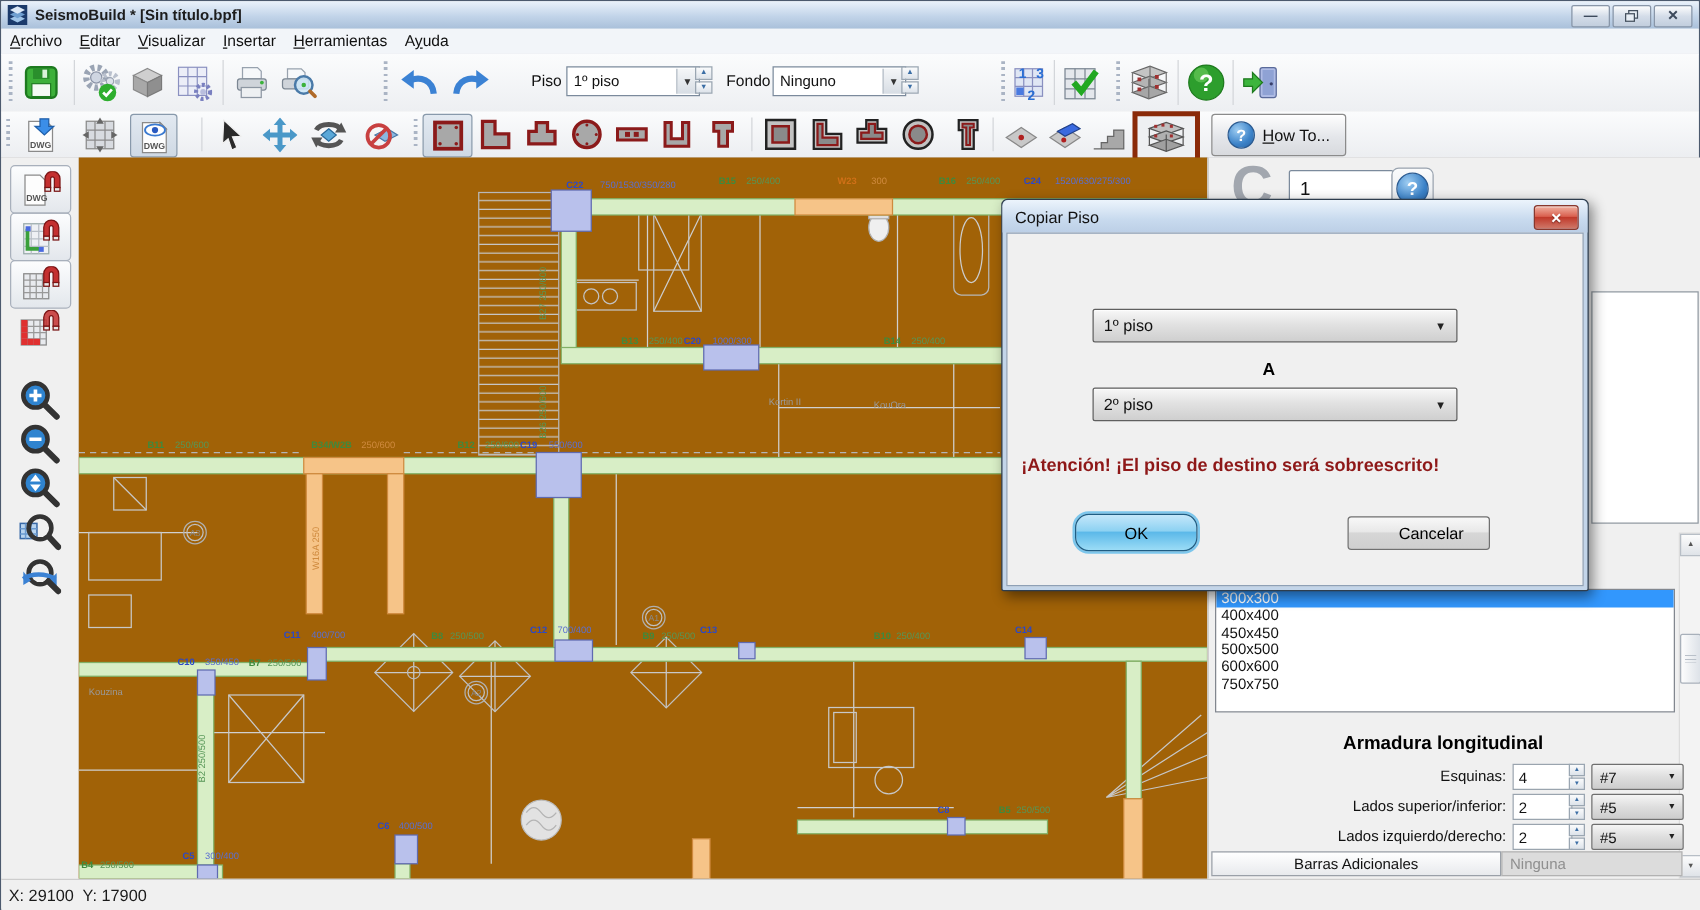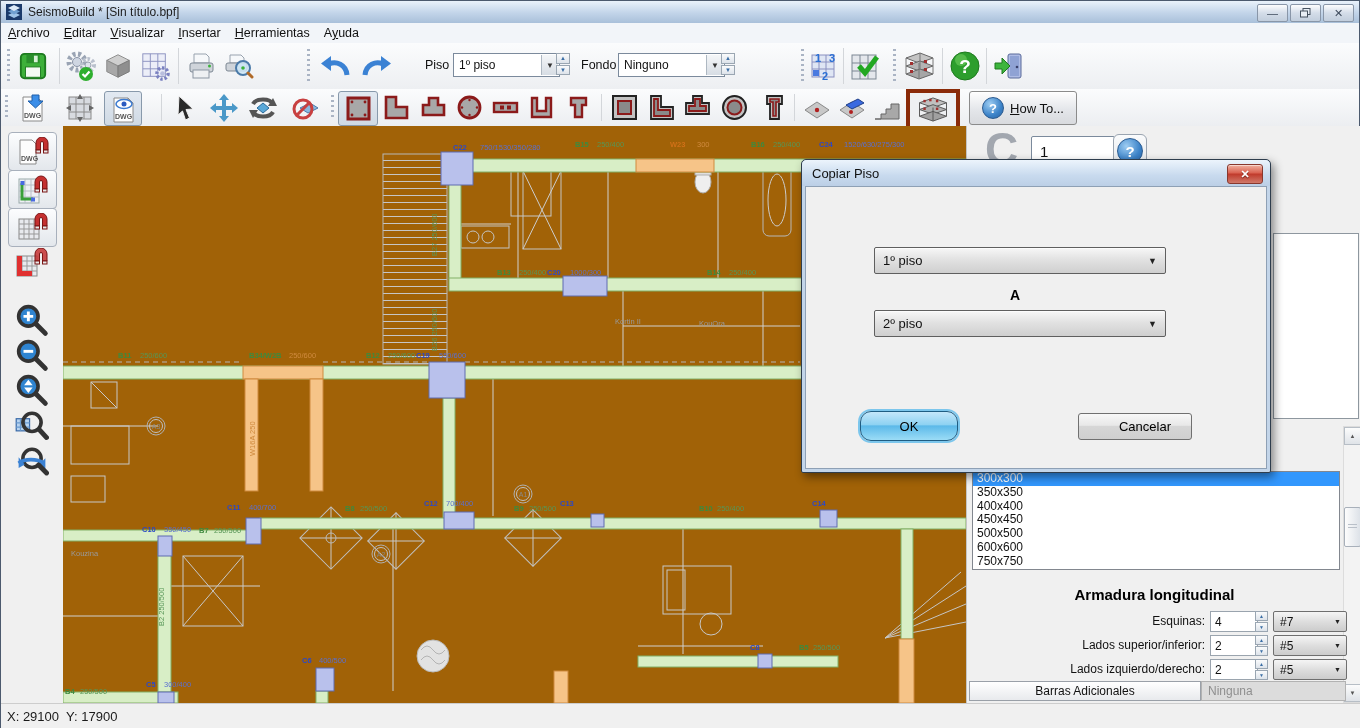--- a/index.html
+++ b/index.html
@@ -2,21 +2,21 @@
 <html><head>
 <meta charset="utf-8">
 <style>
   html,body{margin:0;padding:0;width:1360px;height:728px;overflow:hidden;
     font-family:"Liberation Sans",sans-serif;background:#f0f0f0;
     -webkit-font-smoothing:antialiased;}
   #win{position:relative;width:1358px;height:726px;border:1px solid #4c5a6e;}
 
   
   #titlebar{position:absolute;left:0;top:0;width:100%;height:22px;
-    background:linear-gradient(#eaf2fb,#c2d4e9 55%,#a9c0da);display:flex;align-items:center;}
+    background:linear-gradient(#eaf2fb,#c2d4e9 55%,#a9c0da);display:flex;align-items:center;font-weight:bold;}
   #titlebar .tlogo{width:16px;height:16px;margin:0 6px 0 5px;}
   #titlebar .ttext{font-size:12px;color:#1c1c1c;}
   .winbtns{position:absolute;right:5px;top:3px;display:flex;gap:2px;}
   .wbtn{width:29px;height:16px;border:1px solid #8996a8;border-radius:2px;
     background:linear-gradient(#fdfdfd,#d4dde9 50%,#c2cedd);
     display:flex;align-items:center;justify-content:center;font-size:11px;color:#3d4a5c;line-height:1;}
 
   
   #menubar{position:absolute;left:0;top:22px;width:100%;height:20px;background:#f2f5f9;
     border-bottom:1px solid #d9dfe7;display:flex;align-items:center;font-size:12.5px;color:#111;}
@@ -725,21 +725,20 @@
       <span class="qcirc" style="width:24px;height:24px;font-size:15px">?</span>
     </div>
     <div id="preview"></div>
     <div id="rscroll">
       <div class="sarrow" style="top:0">▲</div>
       <div id="sthumb"></div>
       <div class="sarrow" style="bottom:0">▼</div>
     </div>
     <div id="sizelist">
         <div class="li sel">300x300</div>
-        <div class="li">350x350</div>
         <div class="li">400x400</div>
         <div class="li">450x450</div>
         <div class="li">500x500</div>
         <div class="li">600x600</div>
         <div class="li">750x750</div>
       </div>
     <div id="armtitle">Armadura longitudinal</div>
 
     <div class="arow" style="top:485px">
       <span class="al">Esquinas:</span>
@@ -790,20 +789,21 @@
     <div id="dbody">
       <div class="dcombo" style="top:60px">
         <span>1º piso</span>
         <i>▼</i>
       </div>
       <div class="dsec" style="top:100px">A</div>
       <div class="dcombo" style="top:123px">
         <span>2º piso</span>
         <i>▼</i>
       </div>
+      <div id="dwarn">¡Atención! ¡El piso de destino será sobreescrito!</div>
       <div id="okbtn">OK</div>
       <div id="cancelbtn">Cancelar</div>
     </div>
   </div>
 
   <div id="statusbar">
     <span>X: 29100  Y: 17900</span>
   </div>
 
 </div>

